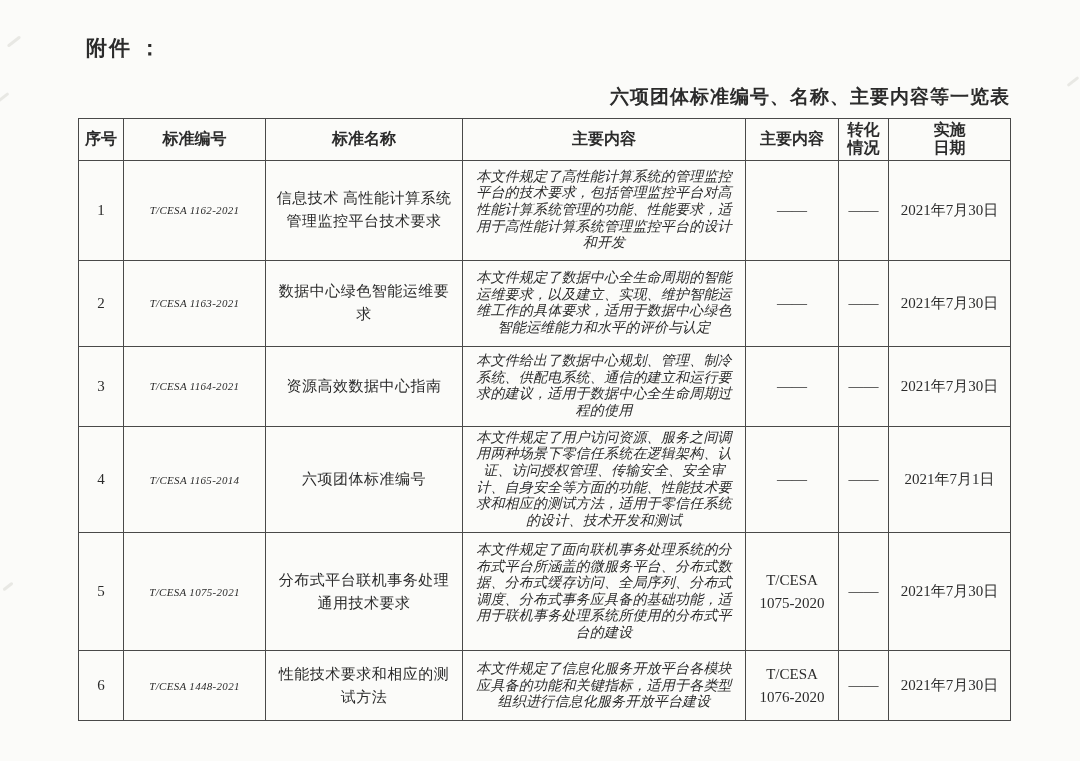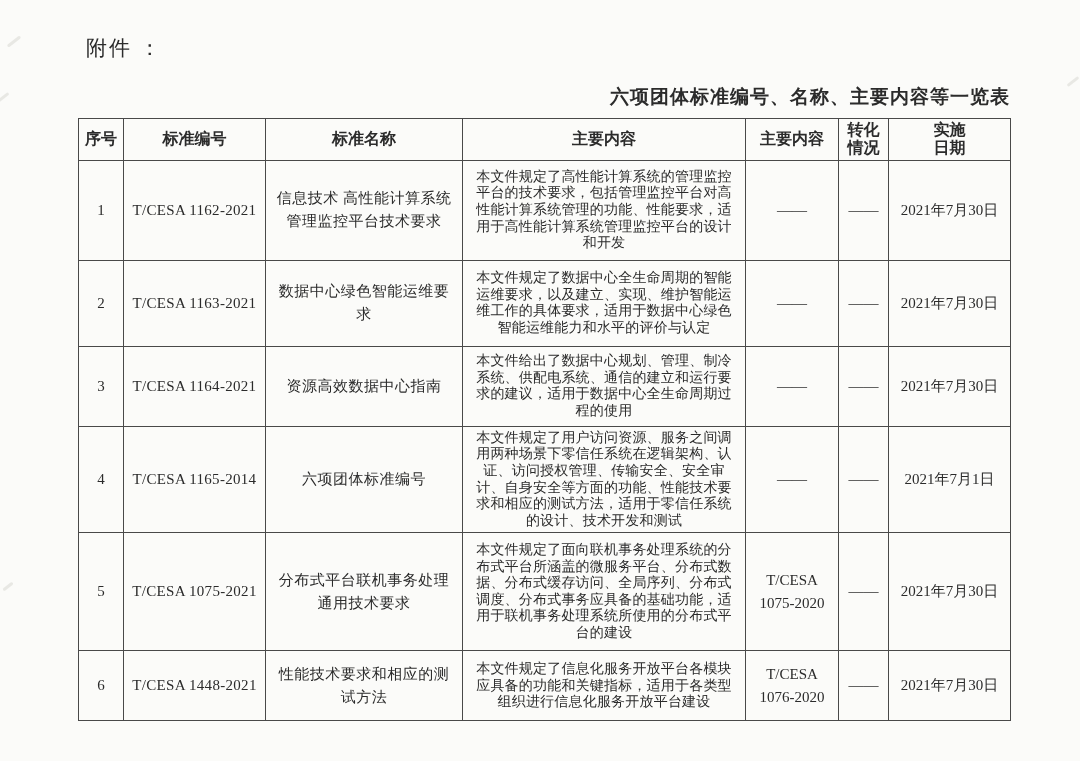--- a/index.html
+++ b/index.html
@@ -21,21 +21,21 @@
   .artifact-1 { left: 6px; top: 40px; width: 16px; height: 3px; }
   .artifact-2 { left: -4px; top: 96px; width: 14px; height: 3px; }
   .artifact-3 { left: 1066px; top: 80px; width: 14px; height: 3px; }
   .artifact-4 { left: 2px; top: 585px; width: 12px; height: 3px; }
 
   .attachment-label {
     position: absolute;
     left: 86px;
     top: 34px;
     font-size: 21px;
-    font-weight: normal;
+    font-weight: bold;
     letter-spacing: 2px;
   }
   .doc-title {
     position: absolute;
     left: 78px;
     top: 84px;
     width: 932px;
     text-align: right;
     font-size: 19px;
     font-weight: bold;
@@ -63,34 +63,35 @@
     padding: 2px 1px;
   }
   tr.header-row  { height: 40px; }
   tr.row-1 { height: 100px; }
   tr.row-2 { height: 86px; }
   tr.row-3 { height: 80px; }
   tr.row-4 { height: 104px; }
   tr.row-5 { height: 118px; }
   tr.row-6 { height: 70px; }
   td.cell-no   { font-size: 15px; }
-  td.cell-code { font-size: 15px; letter-spacing: .3px; padding: 0 3px; }
+  td.cell-code { font-size: 11px; letter-spacing: .3px; padding: 0 3px; font-style: italic; }
   td.cell-name {
     font-size: 15px;
     text-align: left;
     padding: 3px 9px;
     line-height: 1.55;
     letter-spacing: .5px;
   }
   td.cell-content {
     font-size: 14px;
     text-align: justify;
     padding: 3px 8px;
     line-height: 16.6px;
     letter-spacing: .2px;
+    font-style: italic;
   }
   td.cell-replaced {
     font-size: 15px;
     white-space: pre-line;
     line-height: 1.5;
     padding: 0 2px;
   }
   td.cell-conversion { font-size: 15px; padding: 0 1px; }
   td.cell-date { font-size: 15px; padding: 8px 4px; }
 </style>

